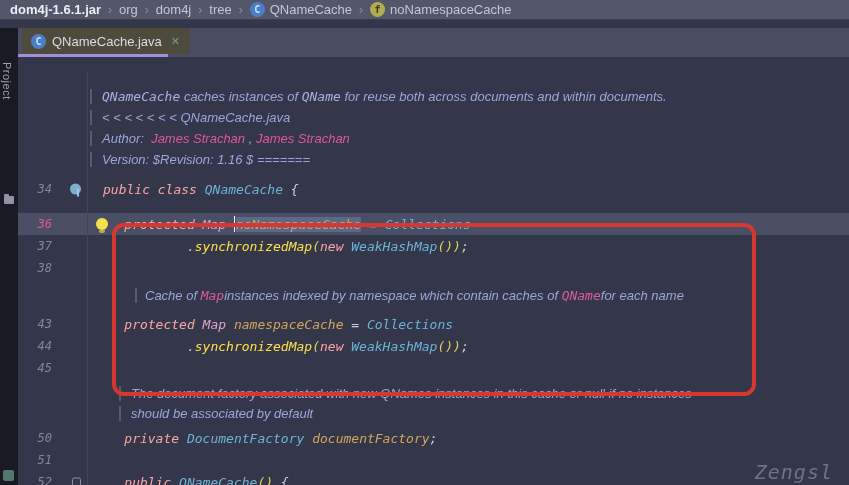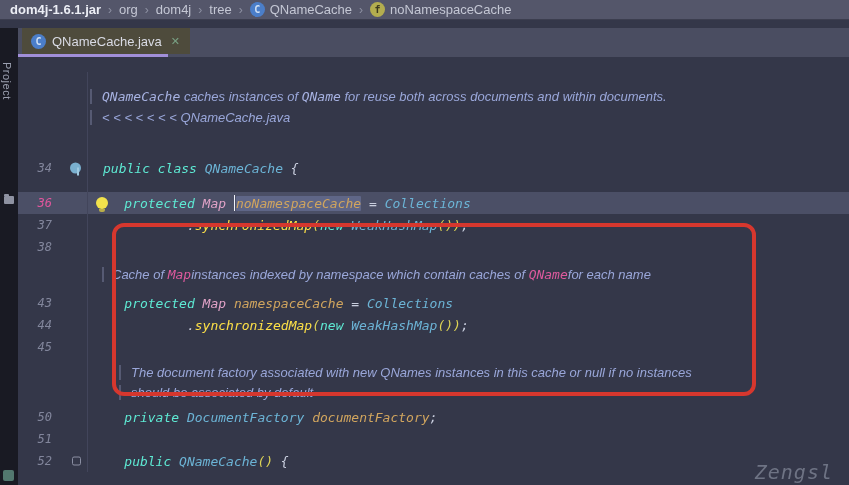--- a/index.html
+++ b/index.html
@@ -44,21 +44,21 @@
   .gutter{flex:0 0 70px;display:flex;align-items:center;height:100%;
     border-right:1px solid #42455b;}
   .lnum{display:inline-block;width:34px;text-align:right;font-family:"DejaVu Sans Mono",monospace;
     font-size:12px;color:#82869c;cursor:pointer;}
   .lnum.cur{color:#e0569d;}
   .body{flex:1;padding-left:5px;font-family:"DejaVu Sans Mono",monospace;font-size:13px;
     white-space:pre;color:#c9cede;}
   .docbody{font-family:"Liberation Sans",sans-serif;font-size:13px;color:#9aa7da;
     border-left:2px solid #565a73;padding-left:10px;flex:0 0 auto;}
   .tk{white-space:pre;}
-  .tk.kw{color:#5eead4;}
+  .tk.kw{color:#fca5a5;}
   .tk.itf{color:#e2a3c8;}
   .tk.typ{color:#6cb4d6;}
   .tk.fld{color:#d1a55e;}
   .tk.mth{color:#fde047;}
   .tk.par{color:#ded455;}
   .tk.pun{color:#c9cede;}
   .tk.hl{background:rgba(130,140,190,.38);border-radius:1px;}
   .tk.ds{color:#9aa7da;font-family:"Liberation Sans",sans-serif;}
   .tk.dm{color:#a7b2e2;font-family:"DejaVu Sans Mono",monospace;}
   .tk.dc{color:#de5a9e;font-family:"DejaVu Sans Mono",monospace;}
@@ -145,20 +145,27 @@
       <div class="row" style="height: 21px;">
         <div class="gutter">
           <span class="lnum"></span>
         </div>
         <div class="body docbody" style="margin-left: 2px;"><span class="tk ds">&lt; &lt; &lt; &lt; &lt; &lt; &lt; QNameCache.java</span></div>
       </div>
       <div class="row" style="height: 21px;">
         <div class="gutter">
           <span class="lnum"></span>
         </div>
+        <div class="body docbody" style="margin-left: 2px;"><span class="tk ds">Author:  </span><span class="tk dl">James Strachan</span><span class="tk ds"> , </span><span class="tk dl">James Strachan</span></div>
+      </div>
+      <div class="row" style="height: 21px;">
+        <div class="gutter">
+          <span class="lnum"></span>
+        </div>
+        <div class="body docbody" style="margin-left: 2px;"><span class="tk ds">Version: $Revision: 1.16 $ =======</span></div>
       </div>
       <div class="row" style="height: 8px;">
         <div class="gutter">
           <span class="lnum"></span>
         </div>
         <div class="body"></div>
       </div>
       <div class="row" style="height: 22px; gap: 10px;">
         <div class="gutter">
           <span class="lnum">34</span>
@@ -200,21 +207,21 @@
       <div class="row" style="height: 6px;">
         <div class="gutter">
           <span class="lnum"></span>
         </div>
         <div class="body"></div>
       </div>
       <div class="row" style="height: 20px;">
         <div class="gutter">
           <span class="lnum"></span>
         </div>
-        <div class="body docbody" style="margin-left: 14px; padding-left: 8px;"><span class="tk ds">Cache of </span><span class="tk dc">Map</span><span class="tk ds">instances indexed by namespace which contain caches of </span><span class="tk dc">QName</span><span class="tk ds">for each name</span></div>
+        <div class="body docbody" style="margin-left: 47px; padding-left: 8px;"><span class="tk ds">Cache of </span><span class="tk dc">Map</span><span class="tk ds">instances indexed by namespace which contain caches of </span><span class="tk dc">QName</span><span class="tk ds">for each name</span></div>
       </div>
       <div class="row" style="height: 8px;">
         <div class="gutter">
           <span class="lnum"></span>
         </div>
         <div class="body"></div>
       </div>
       <div class="row" style="height: 22px;">
         <div class="gutter">
           <span class="lnum">43</span>

